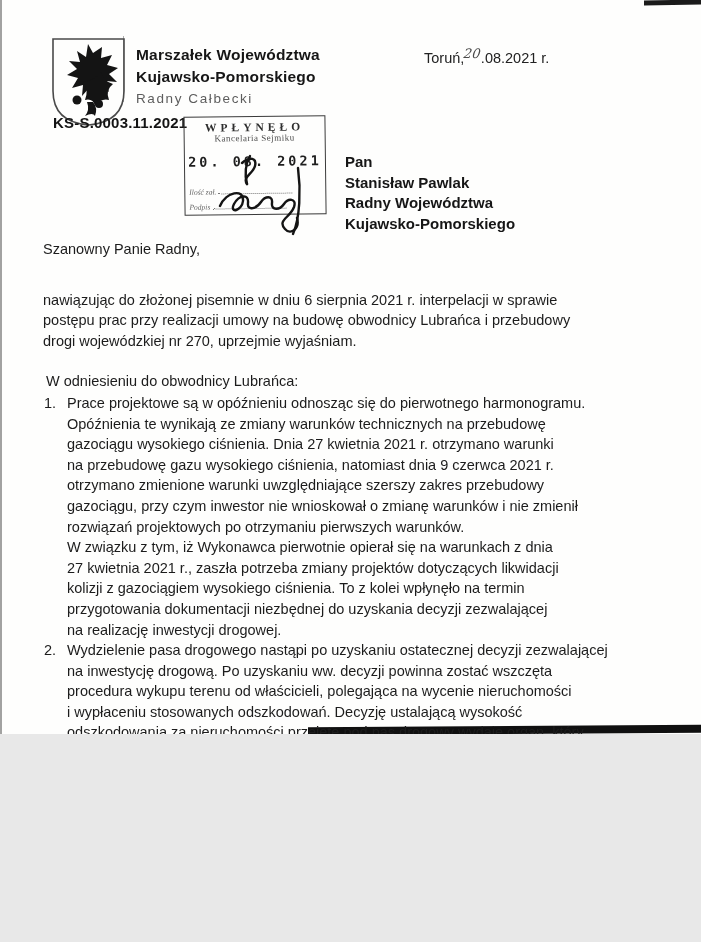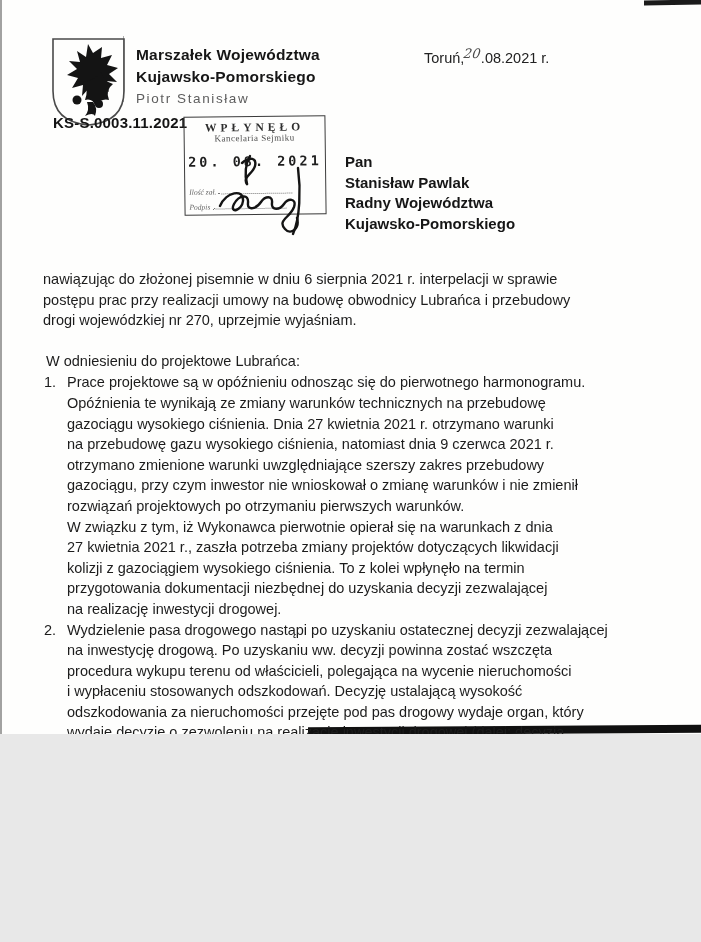--- a/index.html
+++ b/index.html
@@ -70,21 +70,21 @@
     <path fill="#141414" d="M41,8 l5,9 l9,-6 l-1,11 l11,-3 l-5,10 l11,3 l-9,6 l8,8 l-11,-1 l3,11 l-10,-7 l-3,12 l-6,-10 l-8,9 l1,-11 l-11,3 l6,-10 l-11,-3 l10,-6 l-8,-8 l11,1 l-3,-11 l9,6 z"></path>
     <path fill="#141414" d="M36,46 q6,8 2,18 q8,-2 10,6 q6,-8 14,-6 q-4,-10 4,-16 q-10,-3 -12,-12 q-6,8 -18,10 z"></path>
     <circle cx="30" cy="64" r="4.5" fill="#141414"></circle>
     <circle cx="52" cy="68" r="4" fill="#141414"></circle>
     <path fill="#141414" d="M40,66 q3,8 -2,14 q8,-4 10,0 q3,-8 -2,-14 z"></path>
   </svg>
 
   <div class="sender">
     <div class="t">Marszałek Województwa</div>
     <div class="t">Kujawsko-Pomorskiego</div>
-    <div class="n">Piotr Stanisław</div>
+    <div class="n">Radny Całbecki</div>
   </div>
 
   <div class="dateline">
     <span>Toruń,</span><span class="day">20</span><span>.08.2021 r.</span>
   </div>
 
   <div class="reference">KS-S.0003.11.2021</div>
 
   <div class="stamp">
     <div class="s1">WPŁYNĘŁO</div>
@@ -108,24 +108,25 @@
       <path d="M86,18 c3,22 2,50 -5,66"></path>
     </g>
   </svg>
 
   <div class="recipient">Pan
 Stanisław Pawlak
 Radny Województwa
 Kujawsko-Pomorskiego</div>
 
   <div class="body">
+    <div class="salutation">Szanowny Panie Radny,</div>
     <div class="intro">nawiązując do złożonej pisemnie w dniu 6 sierpnia 2021 r. interpelacji w sprawie
 postępu prac przy realizacji umowy na budowę obwodnicy Lubrańca i przebudowy
 drogi wojewódzkiej nr 270, uprzejmie wyjaśniam.</div>
-    <div class="heading">W odniesieniu do projektowe Lubrańca:</div>
+    <div class="heading">W odniesieniu do obwodnicy Lubrańca:</div>
     <div class="list">
       <div class="list-item">
         <div class="num">1.</div>
         <div class="txt">Prace projektowe są w opóźnieniu odnosząc się do pierwotnego harmonogramu.
 Opóźnienia te wynikają ze zmiany warunków technicznych na przebudowę
 gazociągu wysokiego ciśnienia. Dnia 27 kwietnia 2021 r. otrzymano warunki
 na przebudowę gazu wysokiego ciśnienia, natomiast dnia 9 czerwca 2021 r.
 otrzymano zmienione warunki uwzględniające szerszy zakres przebudowy
 gazociągu, przy czym inwestor nie wnioskował o zmianę warunków i nie zmienił
 rozwiązań projektowych po otrzymaniu pierwszych warunków.

